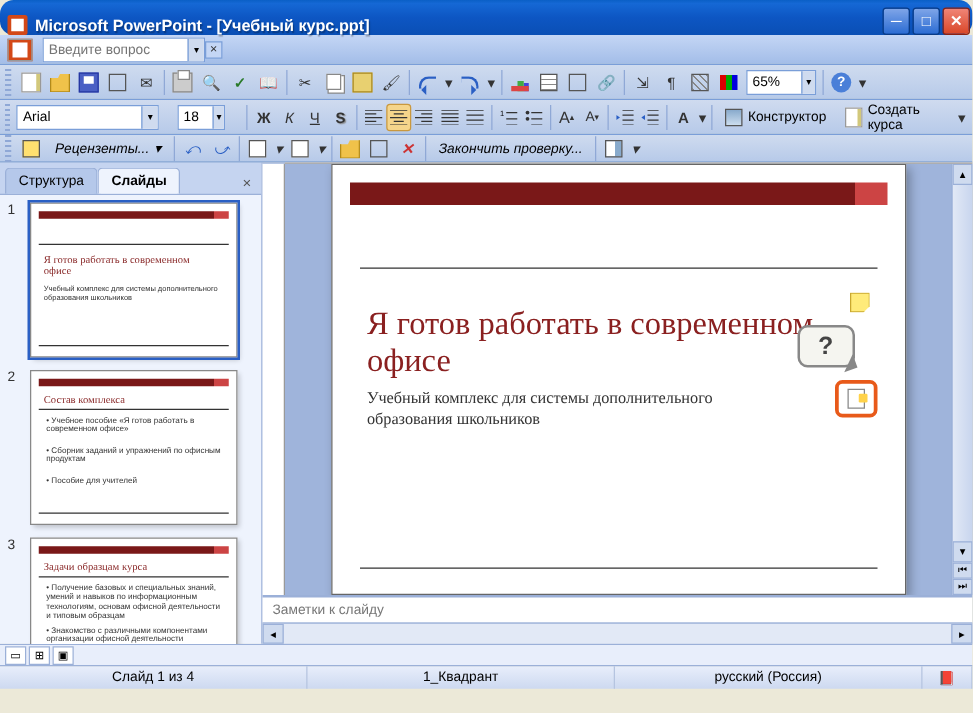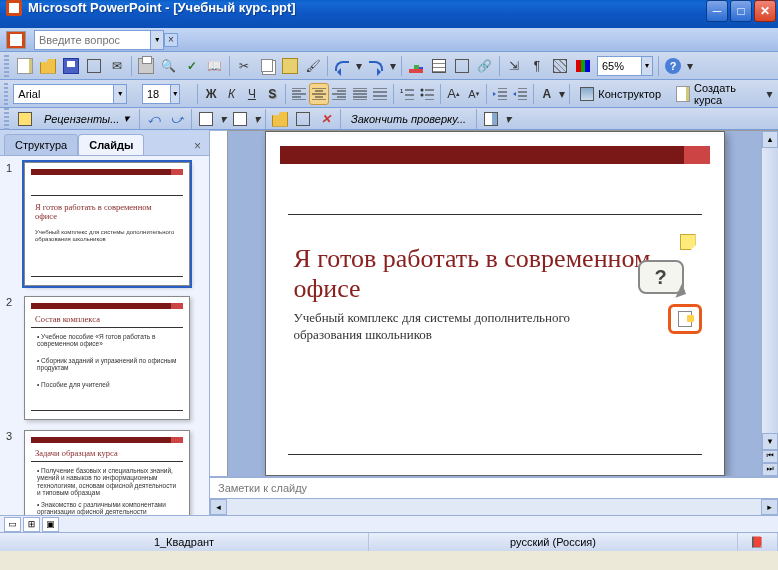--- a/index.html
+++ b/index.html
@@ -1,19 +1,19 @@
 <!DOCTYPE html>
 <html><head>
 <meta charset="utf-8">
 <style>
 * { box-sizing: border-box; margin: 0; padding: 0; font-family: Tahoma, Arial, sans-serif; }
 body { width: 778px; height: 570px; overflow: hidden; background: #ece9d8; }
 
 
-.titlebar { height: 28px; background: linear-gradient(to bottom, #0a5fc6 0%, #1568d5 10%, #0d56c3 50%, #0a4fb5 100%); display: flex; align-items: flex-start; padding: 0 2px 0 6px; color: #fff; }
+.titlebar { height: 28px; background: linear-gradient(to bottom, #0a5fc6 0%, #1568d5 10%, #0d56c3 50%, #0a4fb5 100%); display: flex; align-items: flex-end; padding: 0 2px 0 6px; color: #fff; border-radius: 11px; }
 .titlebar .app-icon { width: 16px; height: 16px; background: #d34817; border-radius: 2px; margin-right: 6px; position: relative; }
 .titlebar .app-icon::after { content: ""; position: absolute; left: 3px; top: 3px; width: 10px; height: 10px; background: #fff; }
 .titlebar .title { font-size: 13px; font-weight: bold; flex: 1; text-shadow: 1px 1px 1px rgba(0,0,0,.3); white-space: nowrap; }
 .titlebar .wbtns { display: flex; gap: 2px; }
 .wbtn { width: 22px; height: 22px; background: linear-gradient(#7fa5e8,#2b6cd3); border: 1px solid #0a3b85; border-radius: 3px; display: flex; align-items: center; justify-content: center; color:#fff; font-weight:bold; font-size:12px; cursor:pointer; }
 .wbtn.close { background: linear-gradient(#f08577,#d94628); border-color:#8a2112; }
 
 
 .menubar-wrap { background: linear-gradient(#c4d6f5,#a3bde8); border-bottom: 1px solid #7a9ed8; height: 24px; display:flex; align-items:center; }
 .sys-icon { width: 20px; height: 18px; background: #d34817; border:1px solid #999; margin: 0 8px 0 6px; position:relative; }
@@ -422,16 +422,17 @@
   </div>
 </div>
 
 <div class="viewbar">
   <div class="vbtn">▭</div>
   <div class="vbtn">⊞</div>
   <div class="vbtn">▣</div>
 </div>
 
 <div class="statusbar">
+  <div class="cell" style="flex:1;justify-content:center;">Слайд 1 из 4</div>
   <div class="cell" style="flex:1;justify-content:center;">1_Квадрант</div>
   <div class="cell" style="flex:1;justify-content:center;">русский (Россия)</div>
   <div class="cell" style="width:40px;justify-content:center;">📕</div>
 </div>
 
 </body></html>

